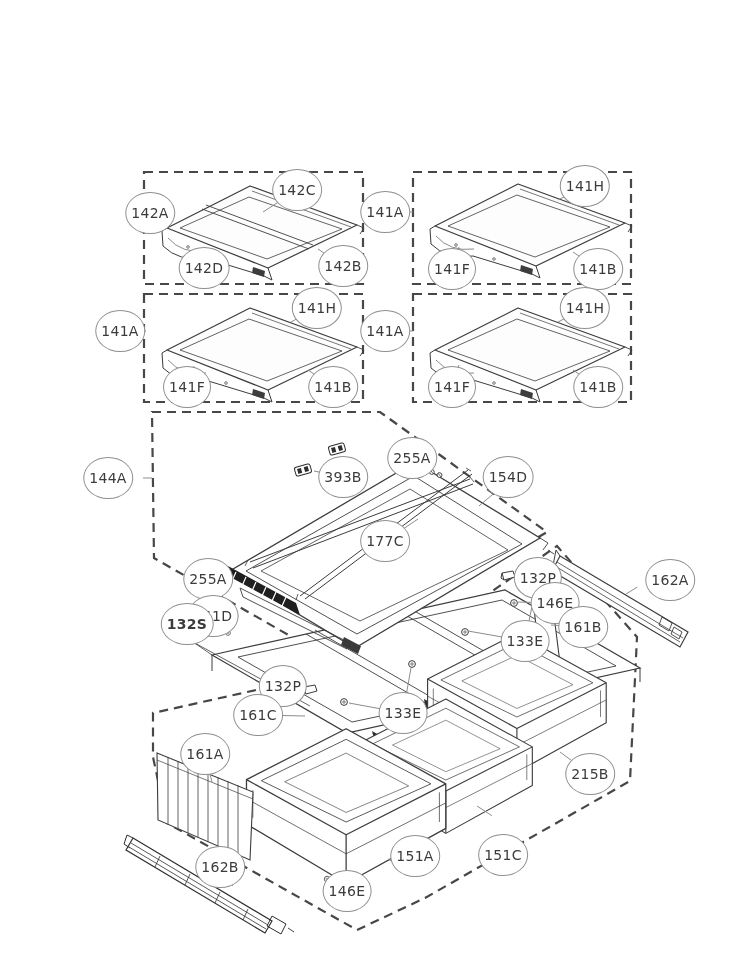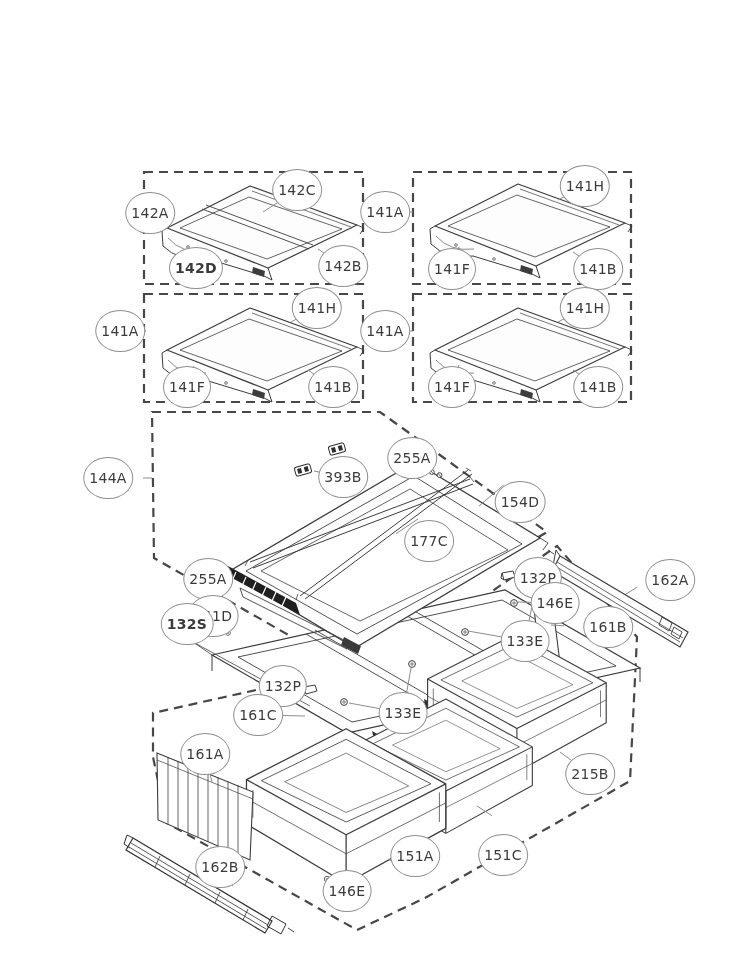--- a/index.html
+++ b/index.html
@@ -209,45 +209,45 @@
         <line x1="491.9" y1="815.7" x2="477" y2="806"></line>
         <line x1="403.6" y1="868.8" x2="388" y2="859"></line>
         <line x1="225.9" y1="875.6" x2="233" y2="886"></line>
         <line x1="335.1" y1="884.0" x2="330" y2="881"></line>
       </g>
 </svg>
 
 <div id="balloon-layer">
       <div class="balloon" style="left: 102px; top: 213px; border-color: rgb(143, 143, 143); color: rgb(59, 59, 59); margin-left: 48px;">142A</div>
       <div class="balloon" style="left: 297px; top: 190px; border-color: rgb(143, 143, 143); color: rgb(59, 59, 59);">142C</div>
-      <div class="balloon" style="left: 196px; top: 268px; border-color: rgb(143, 143, 143); color: rgb(59, 59, 59); font-weight: bold;">142D</div>
+      <div class="balloon" style="left: 204px; top: 268px; border-color: rgb(143, 143, 143); color: rgb(59, 59, 59);">142D</div>
       <div class="balloon" style="left: 343px; top: 266px; border-color: rgb(143, 143, 143); color: rgb(59, 59, 59);">142B</div>
       <div class="balloon" style="left: 385px; top: 212px; border-color: rgb(143, 143, 143); color: rgb(59, 59, 59);">141A</div>
       <div class="balloon" style="left: 585px; top: 186px; border-color: rgb(143, 143, 143); color: rgb(59, 59, 59);">141H</div>
       <div class="balloon" style="left: 452px; top: 269px; border-color: rgb(143, 143, 143); color: rgb(59, 59, 59);">141F</div>
       <div class="balloon" style="left: 598px; top: 269px; border-color: rgb(143, 143, 143); color: rgb(59, 59, 59);">141B</div>
       <div class="balloon" style="left: 120px; top: 331px; border-color: rgb(143, 143, 143); color: rgb(59, 59, 59);">141A</div>
       <div class="balloon" style="left: 317px; top: 308px; border-color: rgb(143, 143, 143); color: rgb(59, 59, 59);">141H</div>
       <div class="balloon" style="left: 187px; top: 387px; border-color: rgb(143, 143, 143); color: rgb(59, 59, 59);">141F</div>
       <div class="balloon" style="left: 333px; top: 387px; border-color: rgb(143, 143, 143); color: rgb(59, 59, 59);">141B</div>
       <div class="balloon" style="left: 385px; top: 331px; border-color: rgb(143, 143, 143); color: rgb(59, 59, 59);">141A</div>
       <div class="balloon" style="left: 585px; top: 308px; border-color: rgb(143, 143, 143); color: rgb(59, 59, 59);">141H</div>
       <div class="balloon" style="left: 452px; top: 387px; border-color: rgb(143, 143, 143); color: rgb(59, 59, 59);">141F</div>
       <div class="balloon" style="left: 598px; top: 387px; border-color: rgb(143, 143, 143); color: rgb(59, 59, 59);">141B</div>
       <div class="balloon" style="left: 108px; top: 478px; border-color: rgb(143, 143, 143); color: rgb(59, 59, 59);">144A</div>
       <div class="balloon" style="left: 343px; top: 477px; border-color: rgb(143, 143, 143); color: rgb(59, 59, 59);">393B</div>
       <div class="balloon" style="left: 412px; top: 458px; border-color: rgb(143, 143, 143); color: rgb(59, 59, 59);">255A</div>
-      <div class="balloon" style="left: 520px; top: 477px; border-color: rgb(143, 143, 143); color: rgb(59, 59, 59); margin-top: 25px;">154D</div>
-      <div class="balloon" style="left: 385px; top: 541px; border-color: rgb(143, 143, 143); color: rgb(59, 59, 59); margin-left: 44px;">177C</div>
+      <div class="balloon" style="left: 508px; top: 477px; border-color: rgb(143, 143, 143); color: rgb(59, 59, 59);">154D</div>
+      <div class="balloon" style="left: 385px; top: 541px; border-color: rgb(143, 143, 143); color: rgb(59, 59, 59);">177C</div>
       <div class="balloon" style="left: 208px; top: 579px; border-color: rgb(143, 143, 143); color: rgb(59, 59, 59);">255A</div>
       <div class="balloon" style="left: 213px; top: 616px; border-color: rgb(143, 143, 143); color: rgb(59, 59, 59);">141D</div>
       <div class="balloon" style="left: 187px; top: 624px; border-color: rgb(143, 143, 143); color: rgb(59, 59, 59); font-weight: bold;">132S</div>
       <div class="balloon" style="left: 538px; top: 578px; border-color: rgb(143, 143, 143); color: rgb(59, 59, 59);">132P</div>
       <div class="balloon" style="left: 555px; top: 603px; border-color: rgb(143, 143, 143); color: rgb(59, 59, 59);">146E</div>
-      <div class="balloon" style="left: 583px; top: 627px; border-color: rgb(143, 143, 143); color: rgb(59, 59, 59); margin-left: 25px;">161B</div>
+      <div class="balloon" style="left: 583px; top: 627px; border-color: rgb(143, 143, 143); color: rgb(59, 59, 59);">161B</div>
       <div class="balloon" style="left: 525px; top: 641px; border-color: rgb(143, 143, 143); color: rgb(59, 59, 59);">133E</div>
       <div class="balloon" style="left: 283px; top: 686px; border-color: rgb(143, 143, 143); color: rgb(59, 59, 59);">132P</div>
       <div class="balloon" style="left: 258px; top: 715px; border-color: rgb(143, 143, 143); color: rgb(59, 59, 59);">161C</div>
       <div class="balloon" style="left: 403px; top: 713px; border-color: rgb(143, 143, 143); color: rgb(59, 59, 59);">133E</div>
       <div class="balloon" style="left: 205px; top: 754px; border-color: rgb(143, 143, 143); color: rgb(59, 59, 59);">161A</div>
       <div class="balloon" style="left: 670px; top: 580px; border-color: rgb(143, 143, 143); color: rgb(59, 59, 59);">162A</div>
       <div class="balloon" style="left: 590px; top: 774px; border-color: rgb(143, 143, 143); color: rgb(59, 59, 59);">215B</div>
       <div class="balloon" style="left: 503px; top: 823px; border-color: rgb(143, 143, 143); color: rgb(59, 59, 59); margin-top: 32px;">151C</div>
       <div class="balloon" style="left: 415px; top: 856px; border-color: rgb(143, 143, 143); color: rgb(59, 59, 59);">151A</div>
       <div class="balloon" style="left: 220px; top: 867px; border-color: rgb(143, 143, 143); color: rgb(59, 59, 59);">162B</div>

